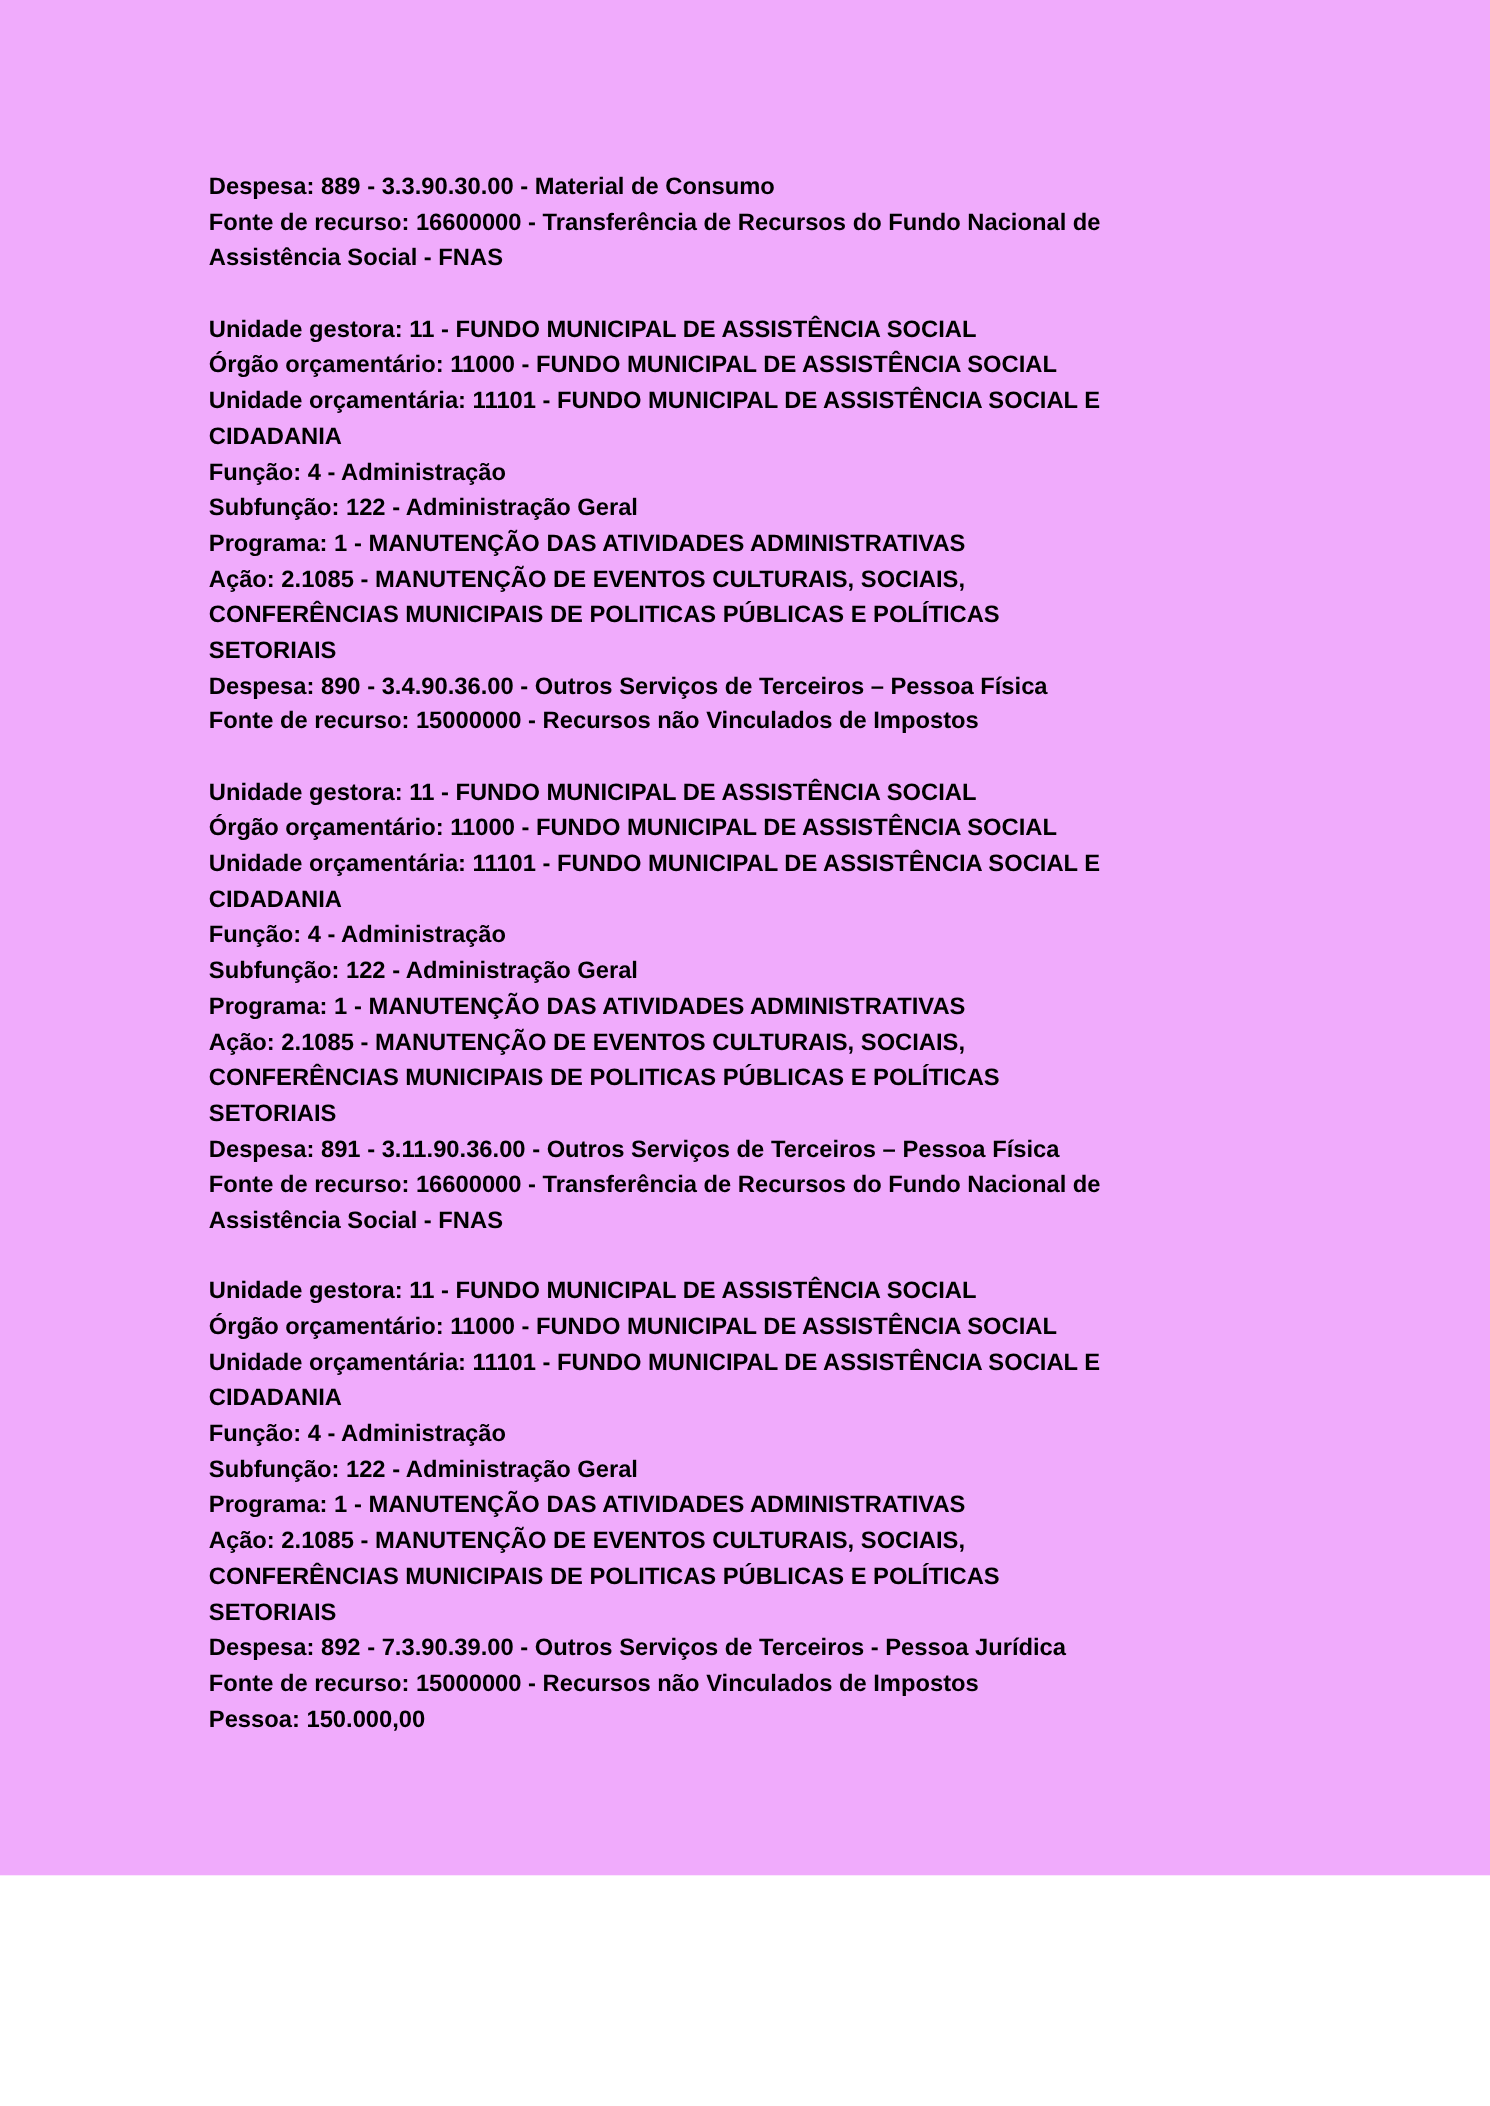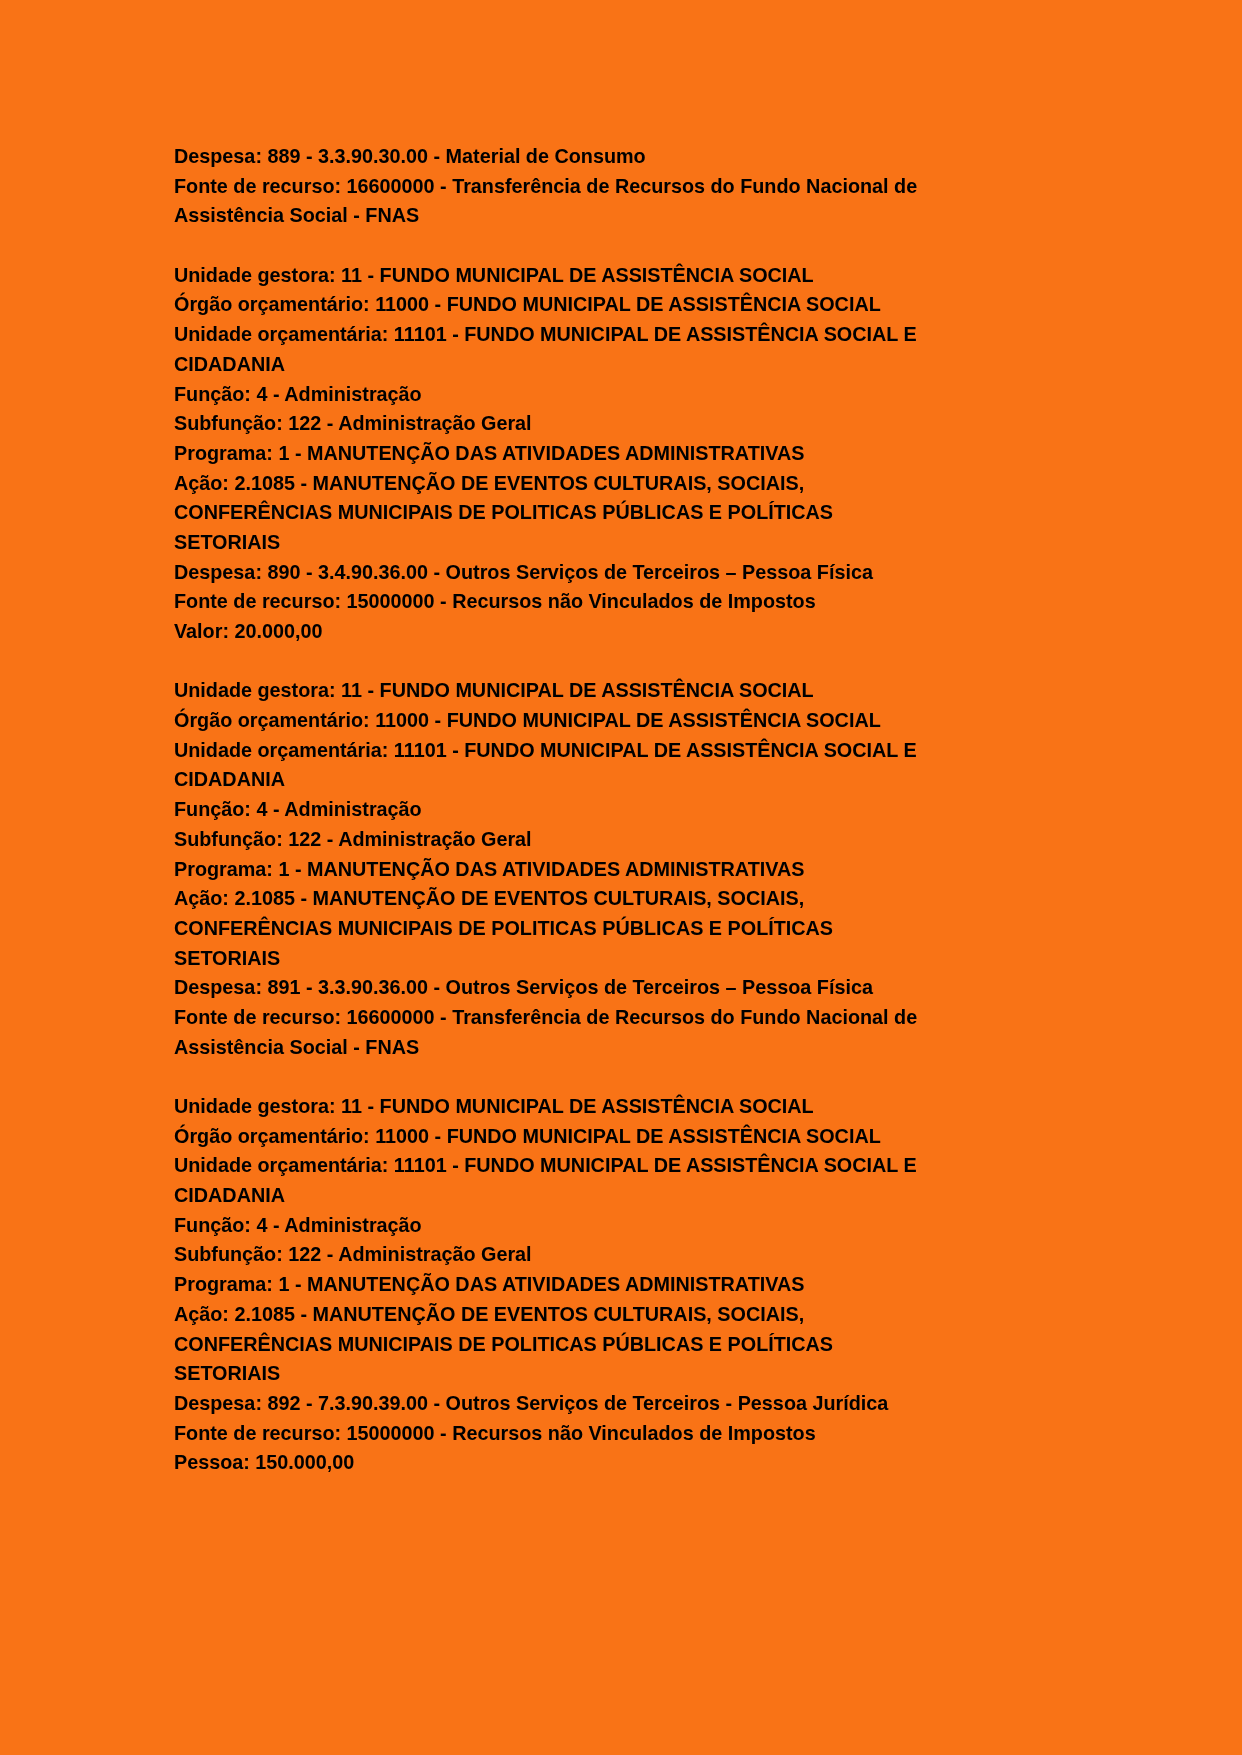--- a/index.html
+++ b/index.html
@@ -3,22 +3,22 @@
 <meta charset="utf-8">
 <style>
   html, body {
     margin: 0;
     padding: 0;
     background: #ffffff;
   }
   .page {
     position: relative;
     width: 1242px;
-    height: 1755px;
-    background: #f97316;
+    height: 1563px;
+    background: #f0abfc;
     overflow: hidden;
   }
   .doc-content {
     position: absolute;
     left: 174px;
     top: 142px;
     color: #000000;
     font-family: "Liberation Sans", sans-serif;
     font-weight: 700;
     font-size: 19.8px;
@@ -51,35 +51,34 @@
       <div class="doc-line">Unidade orçamentária: 11101 - FUNDO MUNICIPAL DE ASSISTÊNCIA SOCIAL E</div>
       <div class="doc-line">CIDADANIA</div>
       <div class="doc-line">Função: 4 - Administração</div>
       <div class="doc-line">Subfunção: 122 - Administração Geral</div>
       <div class="doc-line">Programa: 1 - MANUTENÇÃO DAS ATIVIDADES ADMINISTRATIVAS</div>
       <div class="doc-line">Ação: 2.1085 - MANUTENÇÃO DE EVENTOS CULTURAIS, SOCIAIS,</div>
       <div class="doc-line">CONFERÊNCIAS MUNICIPAIS DE POLITICAS PÚBLICAS E POLÍTICAS</div>
       <div class="doc-line">SETORIAIS</div>
       <div class="doc-line">Despesa: 890 - 3.4.90.36.00 - Outros Serviços de Terceiros – Pessoa Física</div>
       <div class="doc-line">Fonte de recurso: 15000000 - Recursos não Vinculados de Impostos</div>
-      <div class="doc-line">Valor: 20.000,00</div>
     </section>
 
     <section class="entry-block">
       <div class="doc-line">Unidade gestora: 11 - FUNDO MUNICIPAL DE ASSISTÊNCIA SOCIAL</div>
       <div class="doc-line">Órgão orçamentário: 11000 - FUNDO MUNICIPAL DE ASSISTÊNCIA SOCIAL</div>
       <div class="doc-line">Unidade orçamentária: 11101 - FUNDO MUNICIPAL DE ASSISTÊNCIA SOCIAL E</div>
       <div class="doc-line">CIDADANIA</div>
       <div class="doc-line">Função: 4 - Administração</div>
       <div class="doc-line">Subfunção: 122 - Administração Geral</div>
       <div class="doc-line">Programa: 1 - MANUTENÇÃO DAS ATIVIDADES ADMINISTRATIVAS</div>
       <div class="doc-line">Ação: 2.1085 - MANUTENÇÃO DE EVENTOS CULTURAIS, SOCIAIS,</div>
       <div class="doc-line">CONFERÊNCIAS MUNICIPAIS DE POLITICAS PÚBLICAS E POLÍTICAS</div>
       <div class="doc-line">SETORIAIS</div>
-      <div class="doc-line">Despesa: 891 - 3.3.90.36.00 - Outros Serviços de Terceiros – Pessoa Física</div>
+      <div class="doc-line">Despesa: 891 - 3.11.90.36.00 - Outros Serviços de Terceiros – Pessoa Física</div>
       <div class="doc-line">Fonte de recurso: 16600000 - Transferência de Recursos do Fundo Nacional de</div>
       <div class="doc-line">Assistência Social - FNAS</div>
     </section>
 
     <section class="entry-block">
       <div class="doc-line">Unidade gestora: 11 - FUNDO MUNICIPAL DE ASSISTÊNCIA SOCIAL</div>
       <div class="doc-line">Órgão orçamentário: 11000 - FUNDO MUNICIPAL DE ASSISTÊNCIA SOCIAL</div>
       <div class="doc-line">Unidade orçamentária: 11101 - FUNDO MUNICIPAL DE ASSISTÊNCIA SOCIAL E</div>
       <div class="doc-line">CIDADANIA</div>
       <div class="doc-line">Função: 4 - Administração</div>

